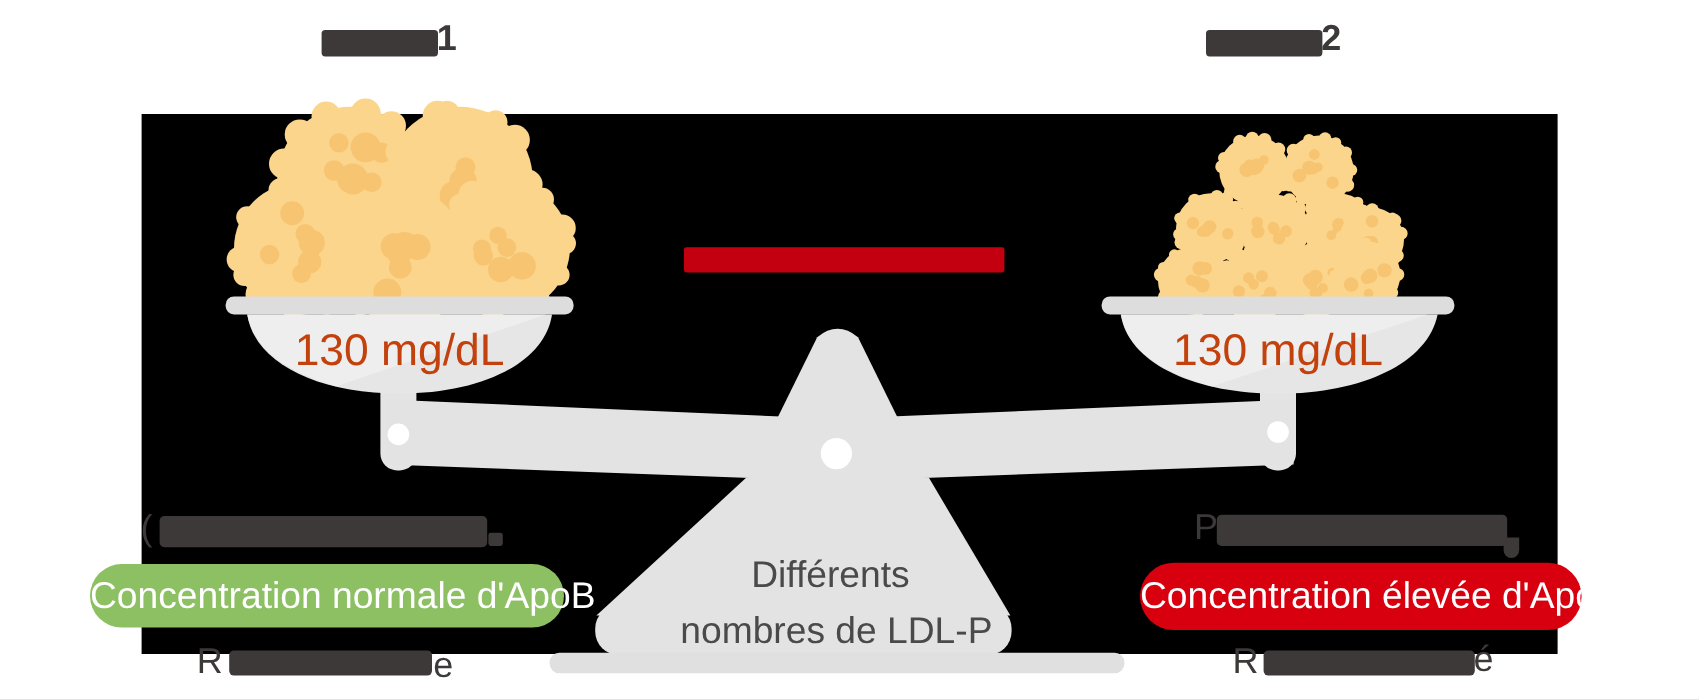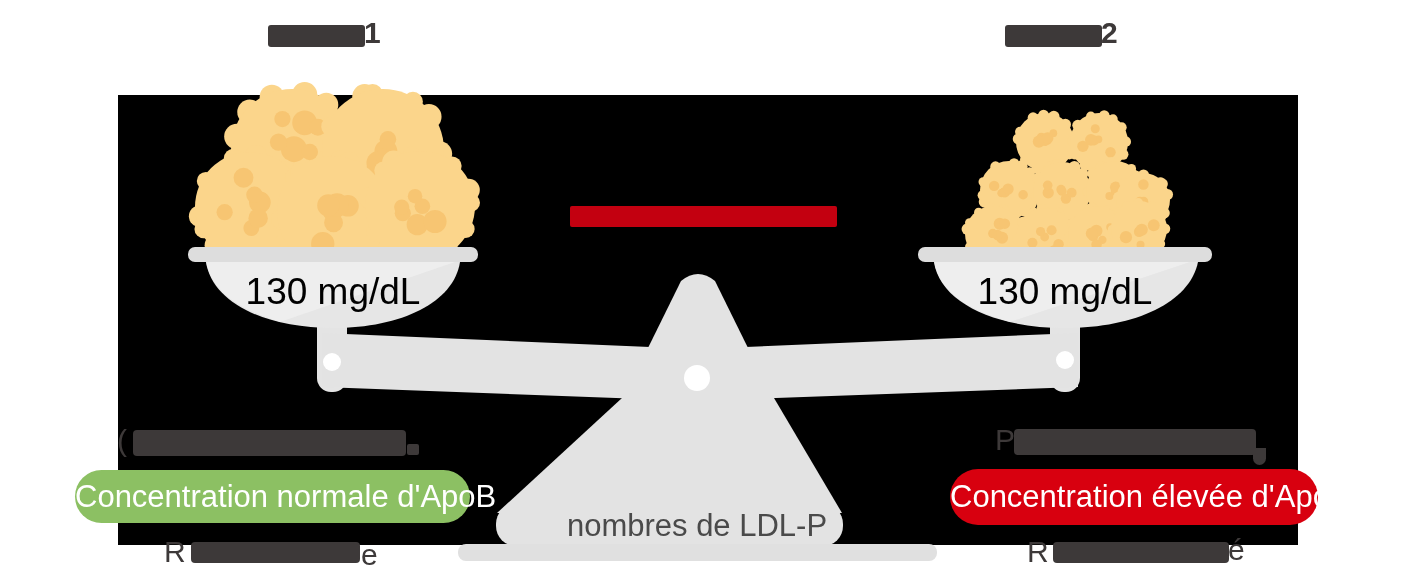--- a/index.html
+++ b/index.html
@@ -32,21 +32,21 @@
   #l3-trail{left:361px;top:540px;}
   #r3-lead{left:1027px;top:537px;}
   #r3-blob{left:1053px;top:542px;width:176px;height:21px;}
   #r3-trail{left:1228px;top:535px;}
   
   .badge{display:flex;align-items:center;color:#FFFFFF;
          font-size:31px;white-space:nowrap;}
   #badge-left{left:75px;top:470px;width:395px;height:53px;background:#8CC063;border-radius:27px;}
   #badge-right{left:950px;top:469px;width:368px;height:56px;background:#D8000F;border-radius:28px;}
   
-  .panval{width:200px;text-align:center;font-size:37px;color:#000000;}
+  .panval{width:200px;text-align:center;font-size:37px;color:#c2410c;}
   #panval-left{left:233px;top:271px;}
   #panval-right{left:965px;top:271px;}
   .caption{width:300px;text-align:center;font-size:31px;color:#4A4A4A;}
   #cap1{left:542px;top:461px;}
   #cap2{left:547px;top:508px;text-align:center;}
 </style>
 </head>
 <body>
 
 <div id="stage">
@@ -423,15 +423,16 @@
   <div id="l3-lead" class="abs frag">R</div>
   <div id="l3-blob" class="abs blob"></div>
   <div id="l3-trail" class="abs frag">e</div>
   <div id="r3-lead" class="abs frag">R</div>
   <div id="r3-blob" class="abs blob"></div>
   <div id="r3-trail" class="abs frag">é</div>
 
   <div id="panval-left" class="abs panval">130 mg/dL</div>
   <div id="panval-right" class="abs panval">130 mg/dL</div>
 
+  <div id="cap1" class="abs caption">Différents</div>
   <div id="cap2" class="abs caption">nombres de LDL-P</div>
 
 </div>
 
 </body></html>

